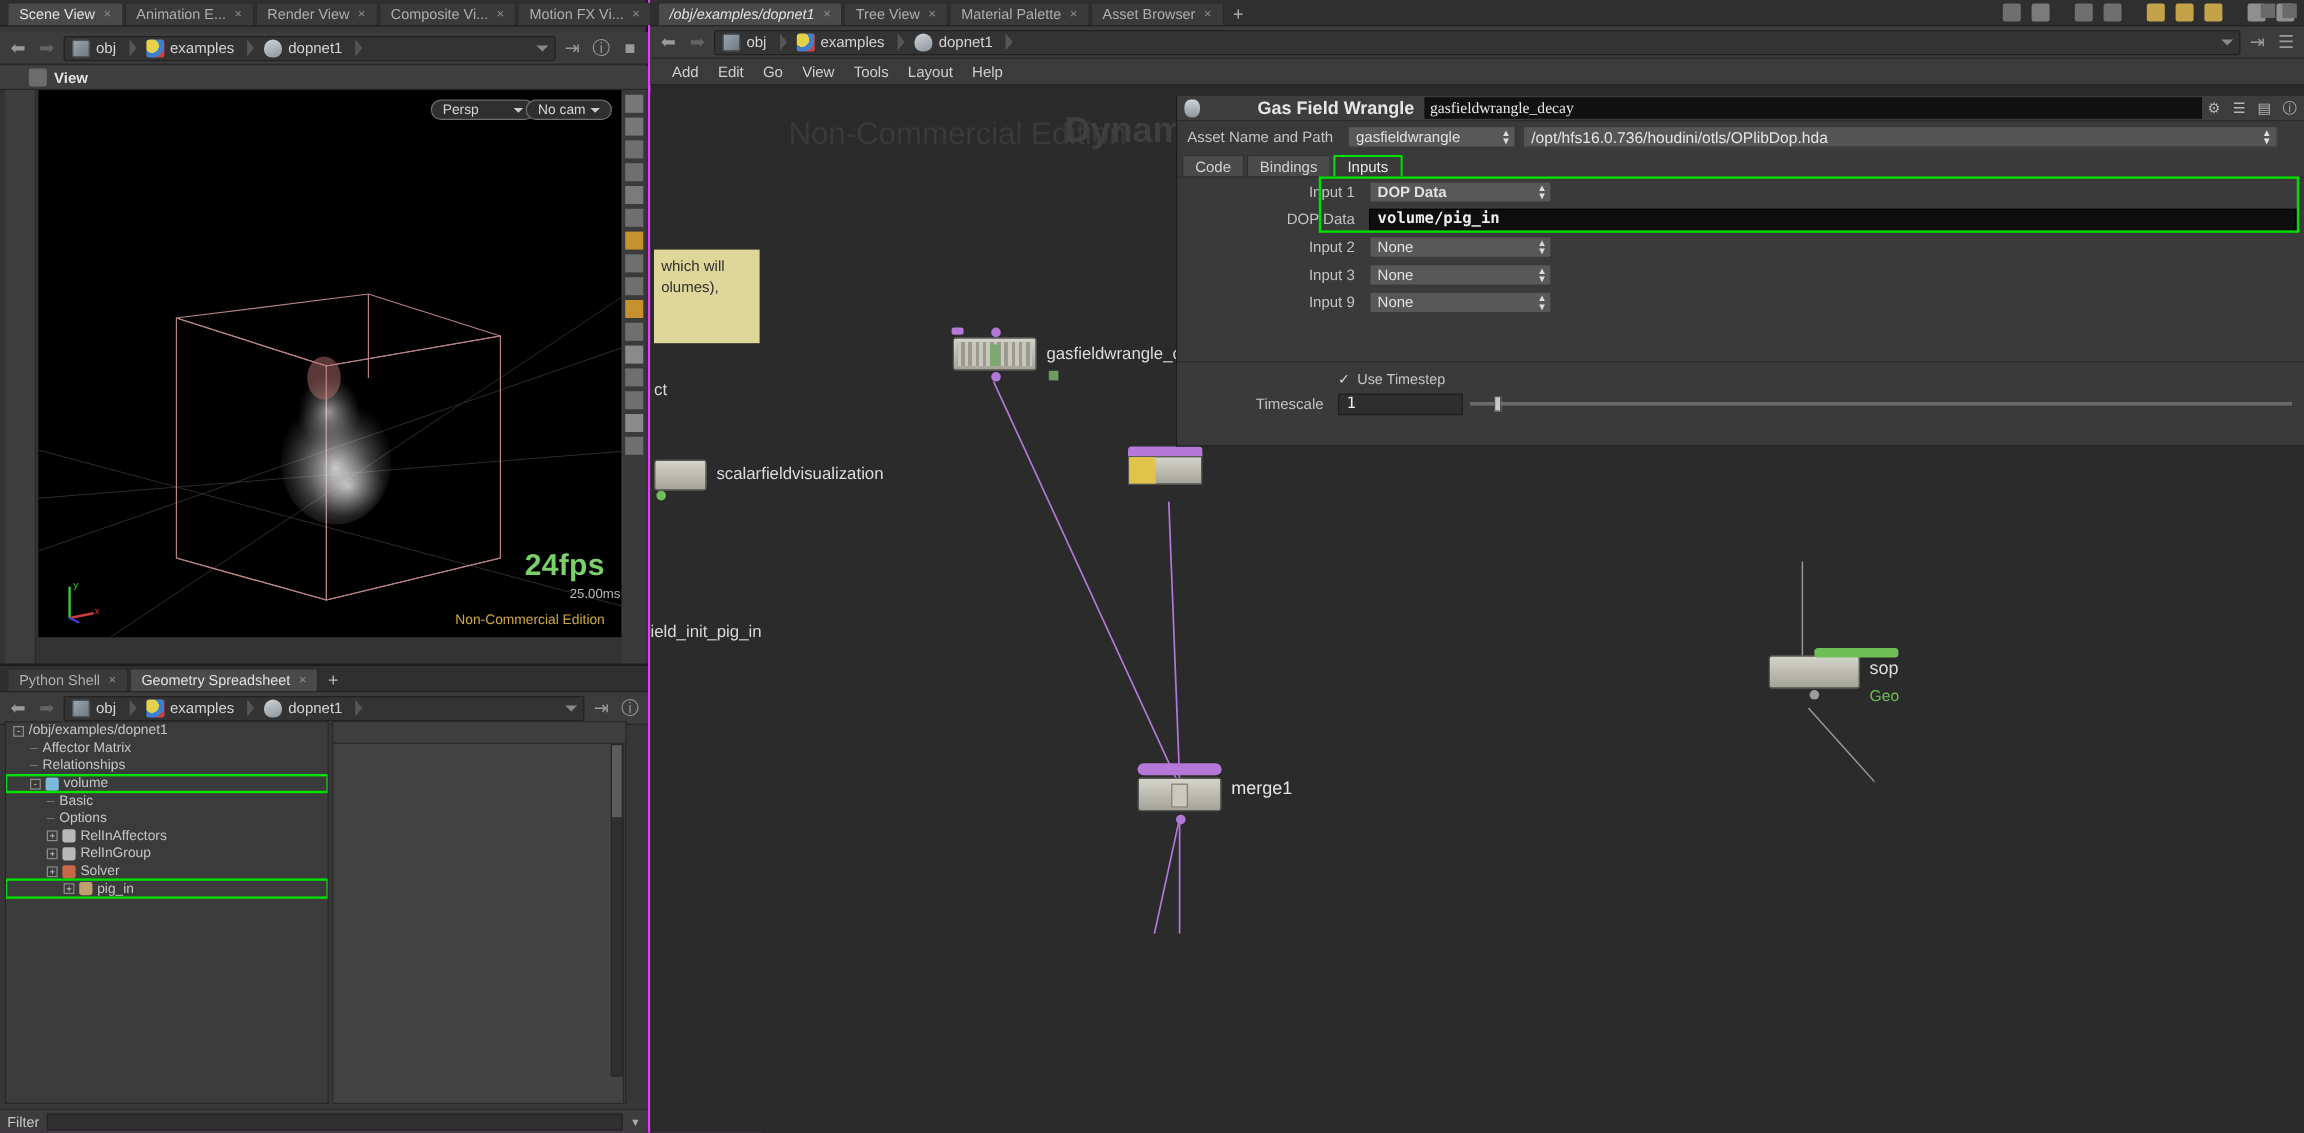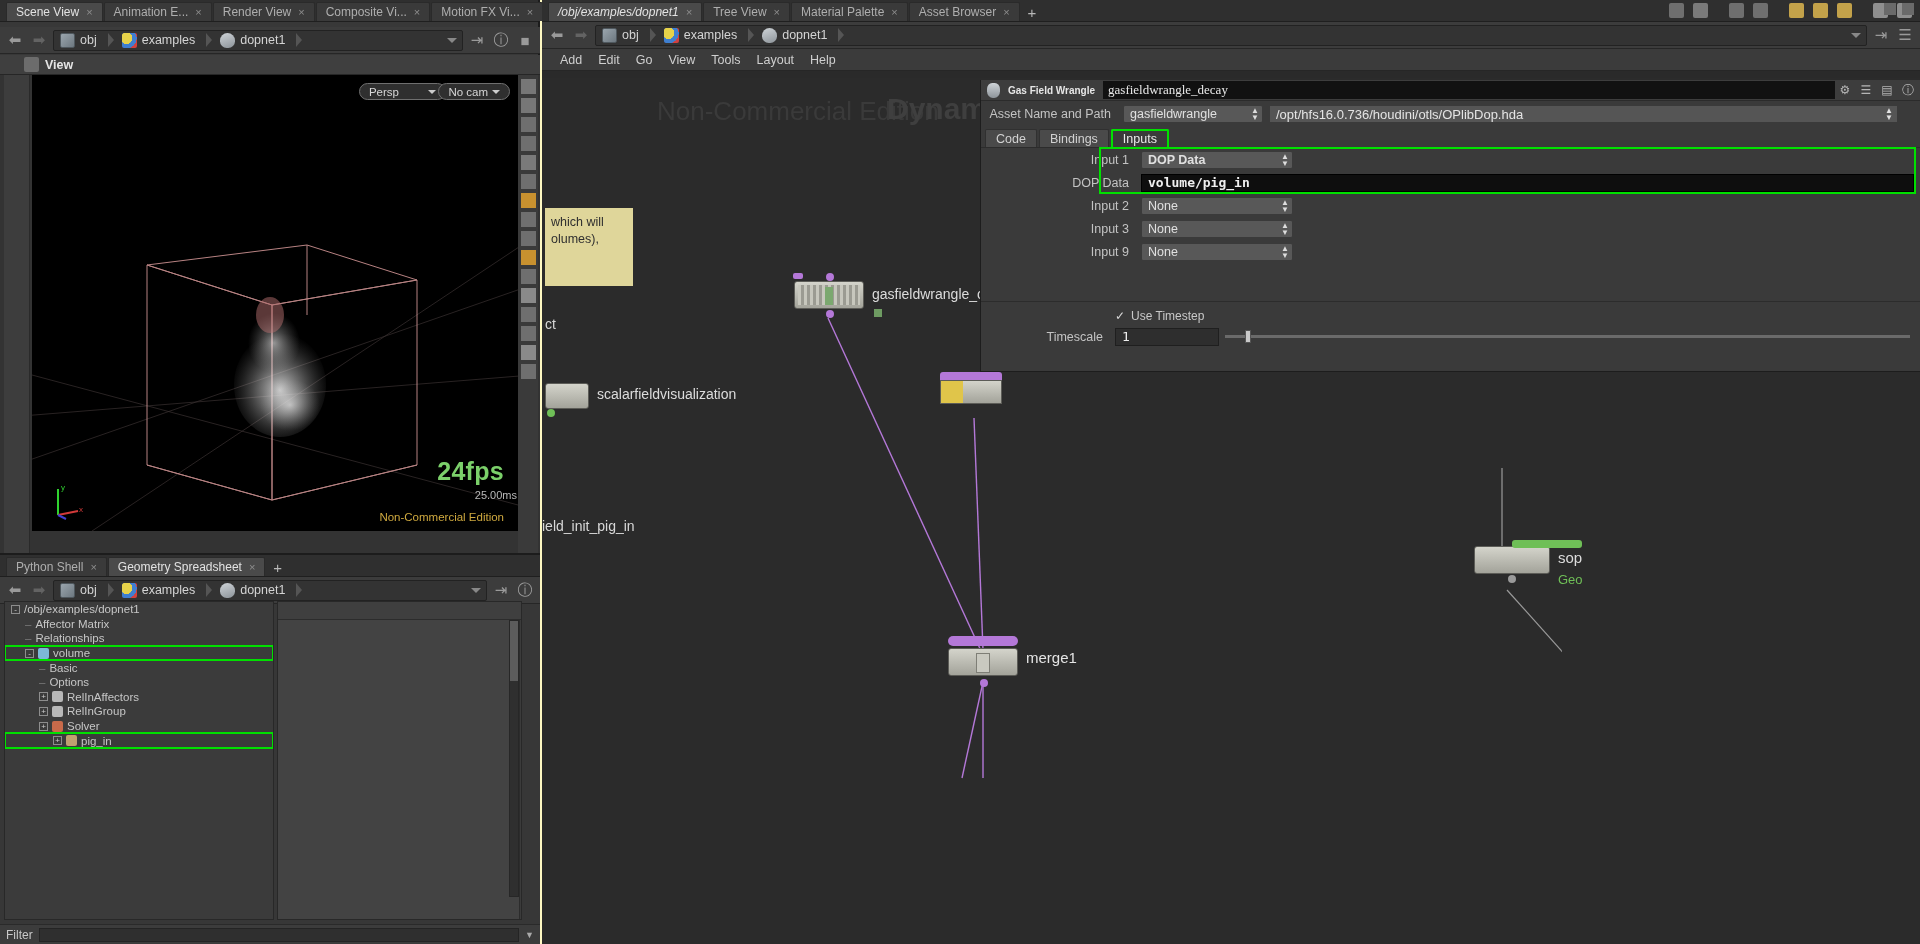--- a/index.html
+++ b/index.html
@@ -3,21 +3,21 @@
 <meta charset="utf-8">
 <style>
   * { box-sizing: border-box; margin:0; padding:0; }
   html,body {
     width:1920px; height:944px; overflow:hidden;
     background:#2b2b2b;
     font-family:"Liberation Sans", sans-serif;
     font-size:12px; color:#c8c8c8;
     -webkit-font-smoothing:antialiased;
   }
-  .app { position:relative; width:1920px; height:944px; background:#fef9c3; }
+  .app { position:relative; width:1920px; height:944px; background:#d946ef; }
 
   
   .tabbar {
     display:flex; align-items:flex-end; height:22px;
     background:#2f2f2f; border-bottom:1px solid #1f1f1f;
     padding-left:6px; gap:1px;
   }
   .tab {
     display:flex; align-items:center; gap:7px;
     height:19px; padding:0 9px;
@@ -90,21 +90,21 @@
              color:#cfcfcf; font-size:12.5px;}
   .netcanvas { position:absolute; left:0; top:78px; right:0; bottom:0; background:#2b2b2b; overflow:hidden;}
   .wm1 { position:absolute; left:115px; top:18px; color:#3a3a3a; font-size:26px; }
   .wm2 { position:absolute; left:345px; top:14px; color:#3f3f3f; font-size:30px; font-weight:bold;}
   .netnote { position:absolute; left:3px; top:130px; width:88px; height:78px; background:#dfd69a; color:#2f2f2f;
              font-size:12.5px; padding:6px; line-height:17px;}
 
   
   .parmpane { position:absolute; left:438px; top:80px; right:0; height:292px; background:#3a3a3a; border-left:1px solid #1d1d1d; border-bottom:1px solid #1d1d1d;}
   .parmhdr { display:flex; align-items:center; height:21px; background:#3d3d3d; padding-left:6px; gap:8px; border-bottom:1px solid #2b2b2b;}
-  .parmhdr .ttl { color:#e6e6e6; font-weight:bold; font-size:10px;}
+  .parmhdr .ttl { color:#e6e6e6; font-weight:bold; font-size:15px;margin-left:40px;}
   .parmname { flex:1; height:18px; background:#111; color:#e8e8e8; font-family:Liberation Serif, serif; font-size:13px;
               display:flex; align-items:center; padding:0 5px; margin-right:85px;}
   .hdricons { position:absolute; right:5px; top:3px; display:flex; gap:7px;}
   .hdricons .hi { width:14px; height:14px; color:#b5b5b5; font-size:12px; text-align:center; line-height:14px;}
   .prow { display:flex; align-items:center; height:23px; padding-left:4px; gap:6px;}
   .plabel { width:150px; text-align:right; color:#c3c3c3; font-size:12.5px; padding-right:6px;}
   .combo { height:18px; background:#585858; border:1px solid #3a3a3a; border-radius:2px; color:#e0e0e0; font-size:12.5px;
            display:flex; align-items:center; padding:0 6px; position:relative; }
   .combo .spin { position:absolute; right:3px; top:1px; color:#ddd; font-size:8px; line-height:7px; text-align:center;}
   .fieldblack { height:18px; background:#0e0e0e; color:#efefef; font-family:"DejaVu Sans Mono",monospace; font-size:13px;

